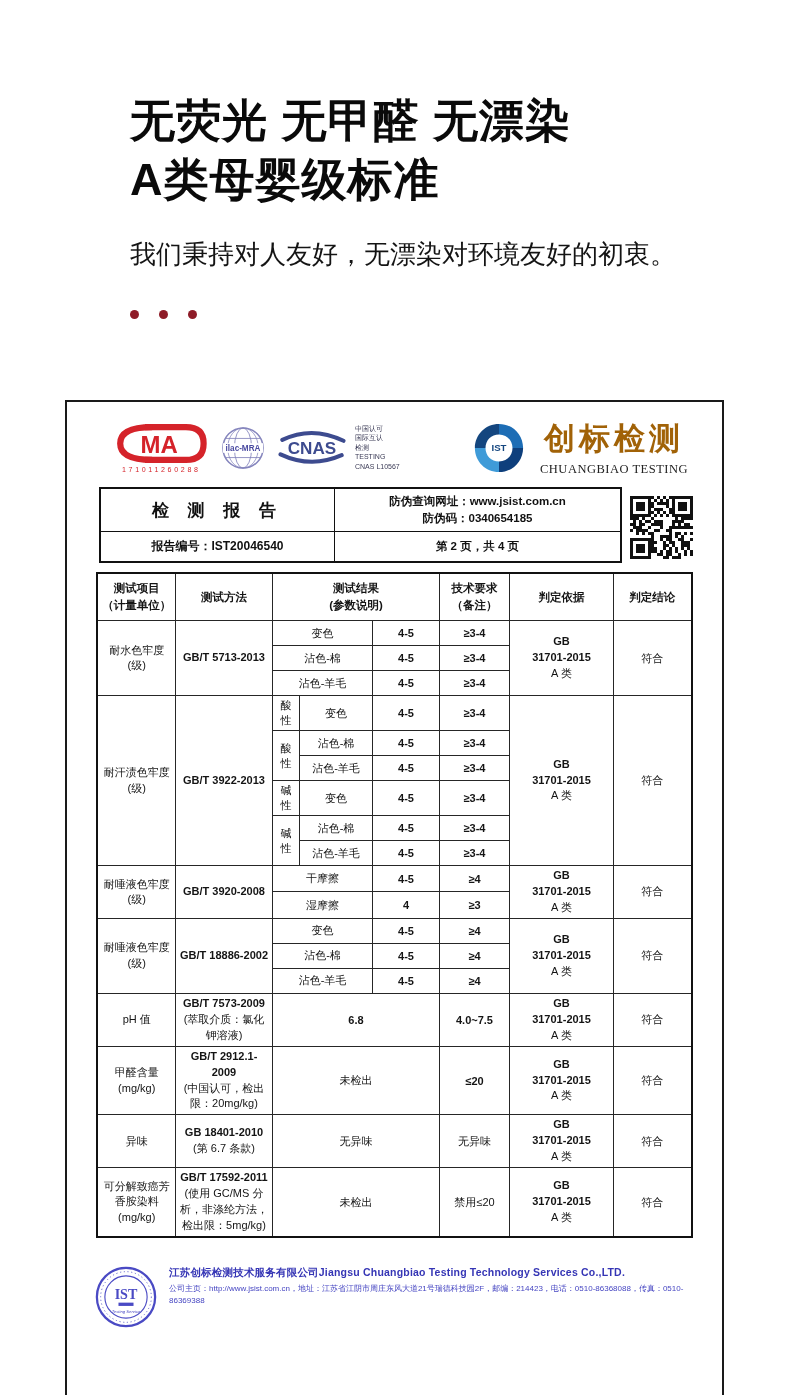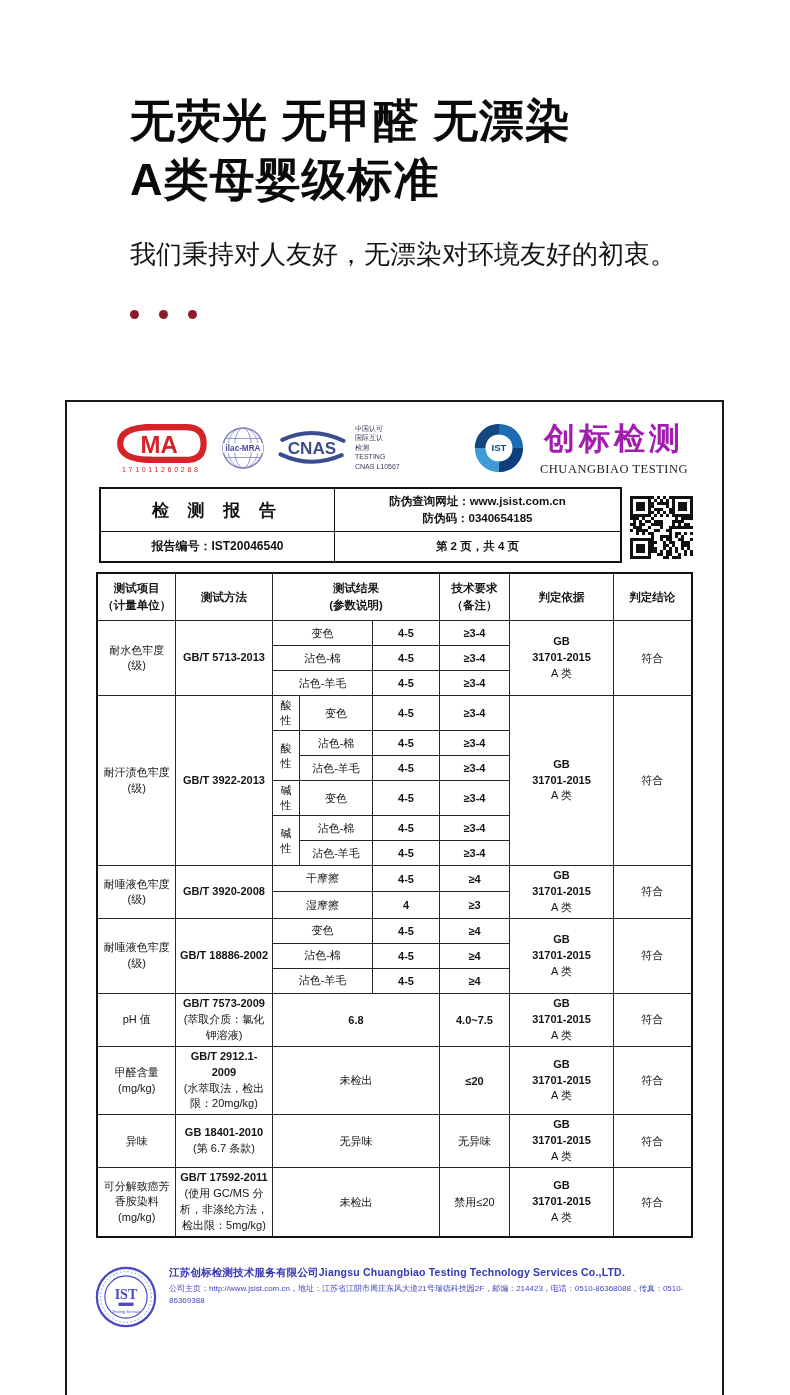--- a/index.html
+++ b/index.html
@@ -16,21 +16,21 @@
   
   .report{
     position:absolute;left:65px;top:400px;width:659px;height:1042px;
     border:2px solid #1a1a1a;box-sizing:border-box;background:#fff;overflow:hidden;
   }
   .logos{display:flex;align-items:center;padding:16px 26px 6px 44px;}
   .logo-block{display:flex;align-items:center;}
   .cnas-text{font-size:7px;line-height:1.35;color:#3a3a55;margin-left:6px;}
   .right-brand{margin-left:auto;display:flex;align-items:center;gap:14px;padding-right:8px;}
   .brand-stack{text-align:center;}
-  .brand-cn{font-size:31px;font-weight:700;color:#a21caf;letter-spacing:4px;}
+  .brand-cn{font-size:31px;font-weight:700;color:#a16207;letter-spacing:4px;}
   .brand-en{font-family:"Liberation Serif","DejaVu Serif",serif;font-size:12.5px;font-weight:400;color:#222;margin-top:2px;letter-spacing:0.5px;}
   .header-row{display:flex;align-items:flex-end;gap:8px;padding:4px 26px 0 32px;}
   table.meta{border-collapse:collapse;flex:1;border:2px solid #111;}
   table.meta td{border:1.5px solid #111;text-align:center;vertical-align:middle;padding:2px;}
   .meta-title{font-size:17px;font-weight:700;letter-spacing:7px;height:38px;width:45%;}
   .meta-anti{font-size:11.5px;font-weight:600;line-height:1.45;}
   .meta-no{font-size:12px;font-weight:700;height:25px;}
   .meta-page{font-size:11.5px;font-weight:600;}
   .qr-wrap{width:66px;display:flex;align-items:center;}
   
@@ -523,21 +523,21 @@
           <td>
             <span class="mline b">GB</span>
             <span class="mline b">31701-2015</span>
             <span class="mline">A 类</span>
           </td>
           <td>符合</td>
         </tr>
         <tr>
           <td class="pre">甲醛含量
 (mg/kg)</td>
-          <td class="pre"><span class="mline b">GB/T 2912.1-2009</span><span class="mline">(水萃取法，检出限：20mg/kg)</span></td>
+          <td class="pre"><span class="mline b">GB/T 2912.1-2009</span><span class="mline">(中国认可，检出限：20mg/kg)</span></td>
           <td colspan="3">未检出</td>
           <td class="b">≤20</td>
           <td>
             <span class="mline b">GB</span>
             <span class="mline b">31701-2015</span>
             <span class="mline">A 类</span>
           </td>
           <td>符合</td>
         </tr>
         <tr>

